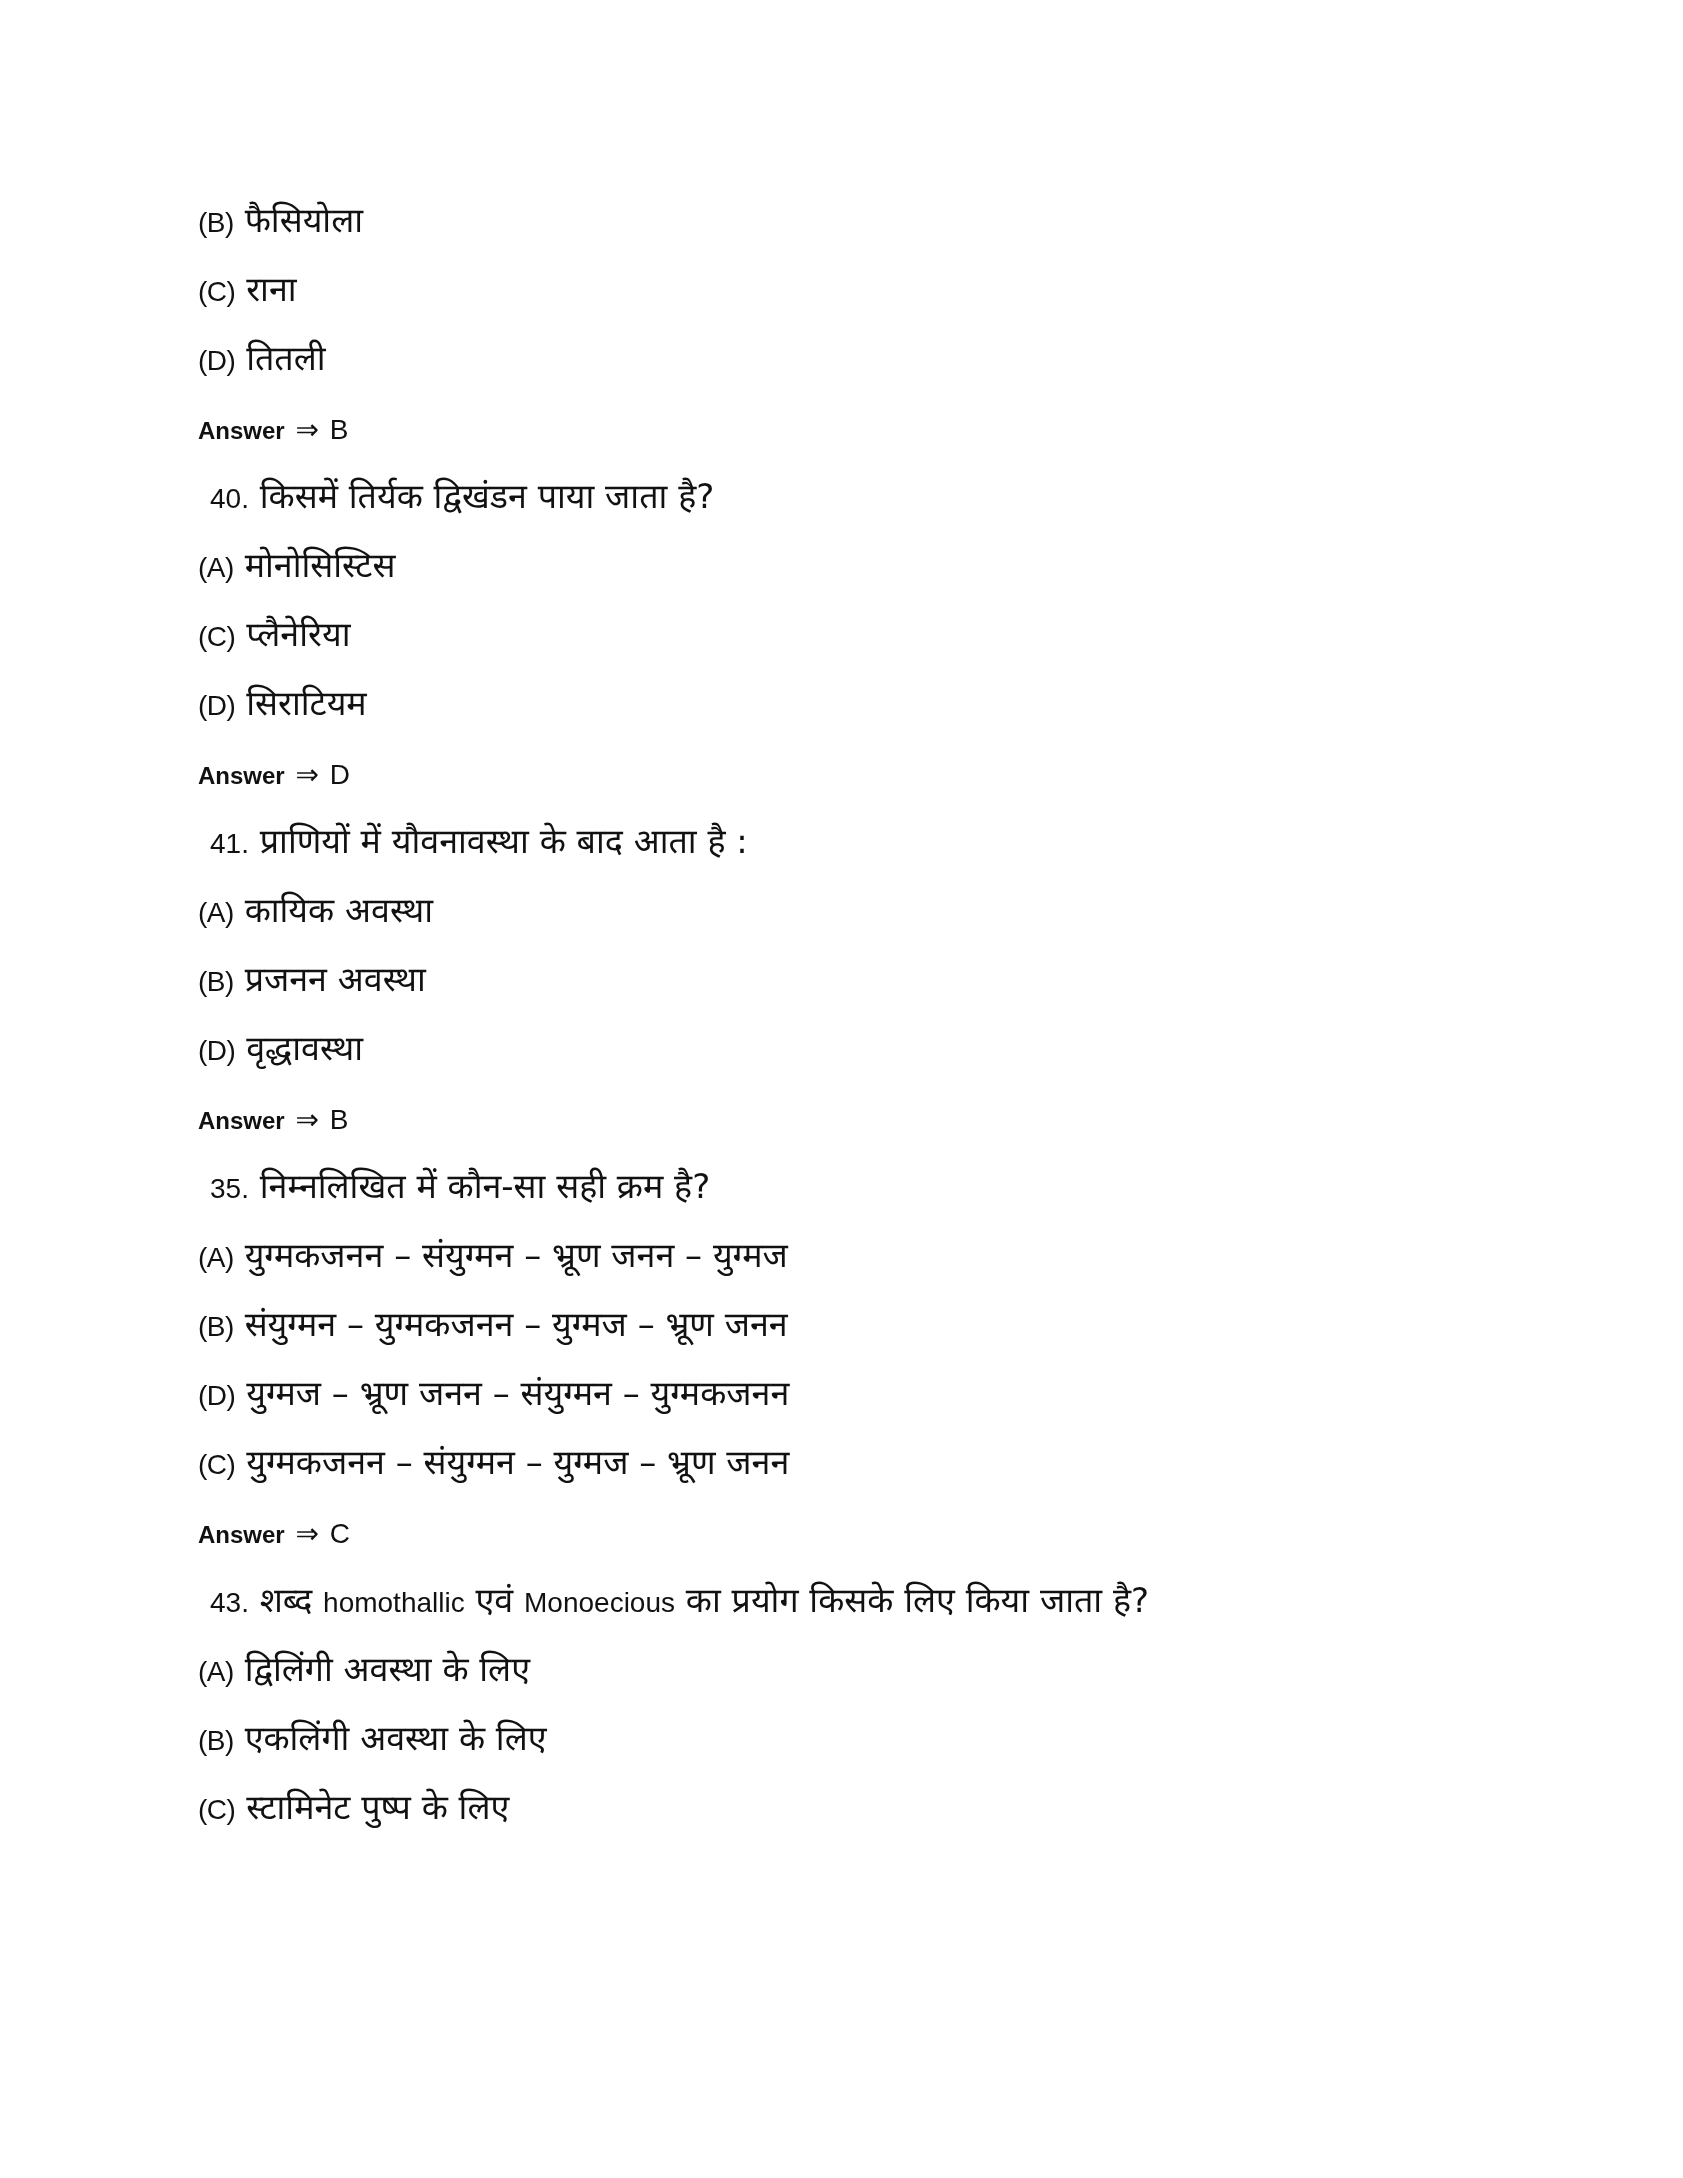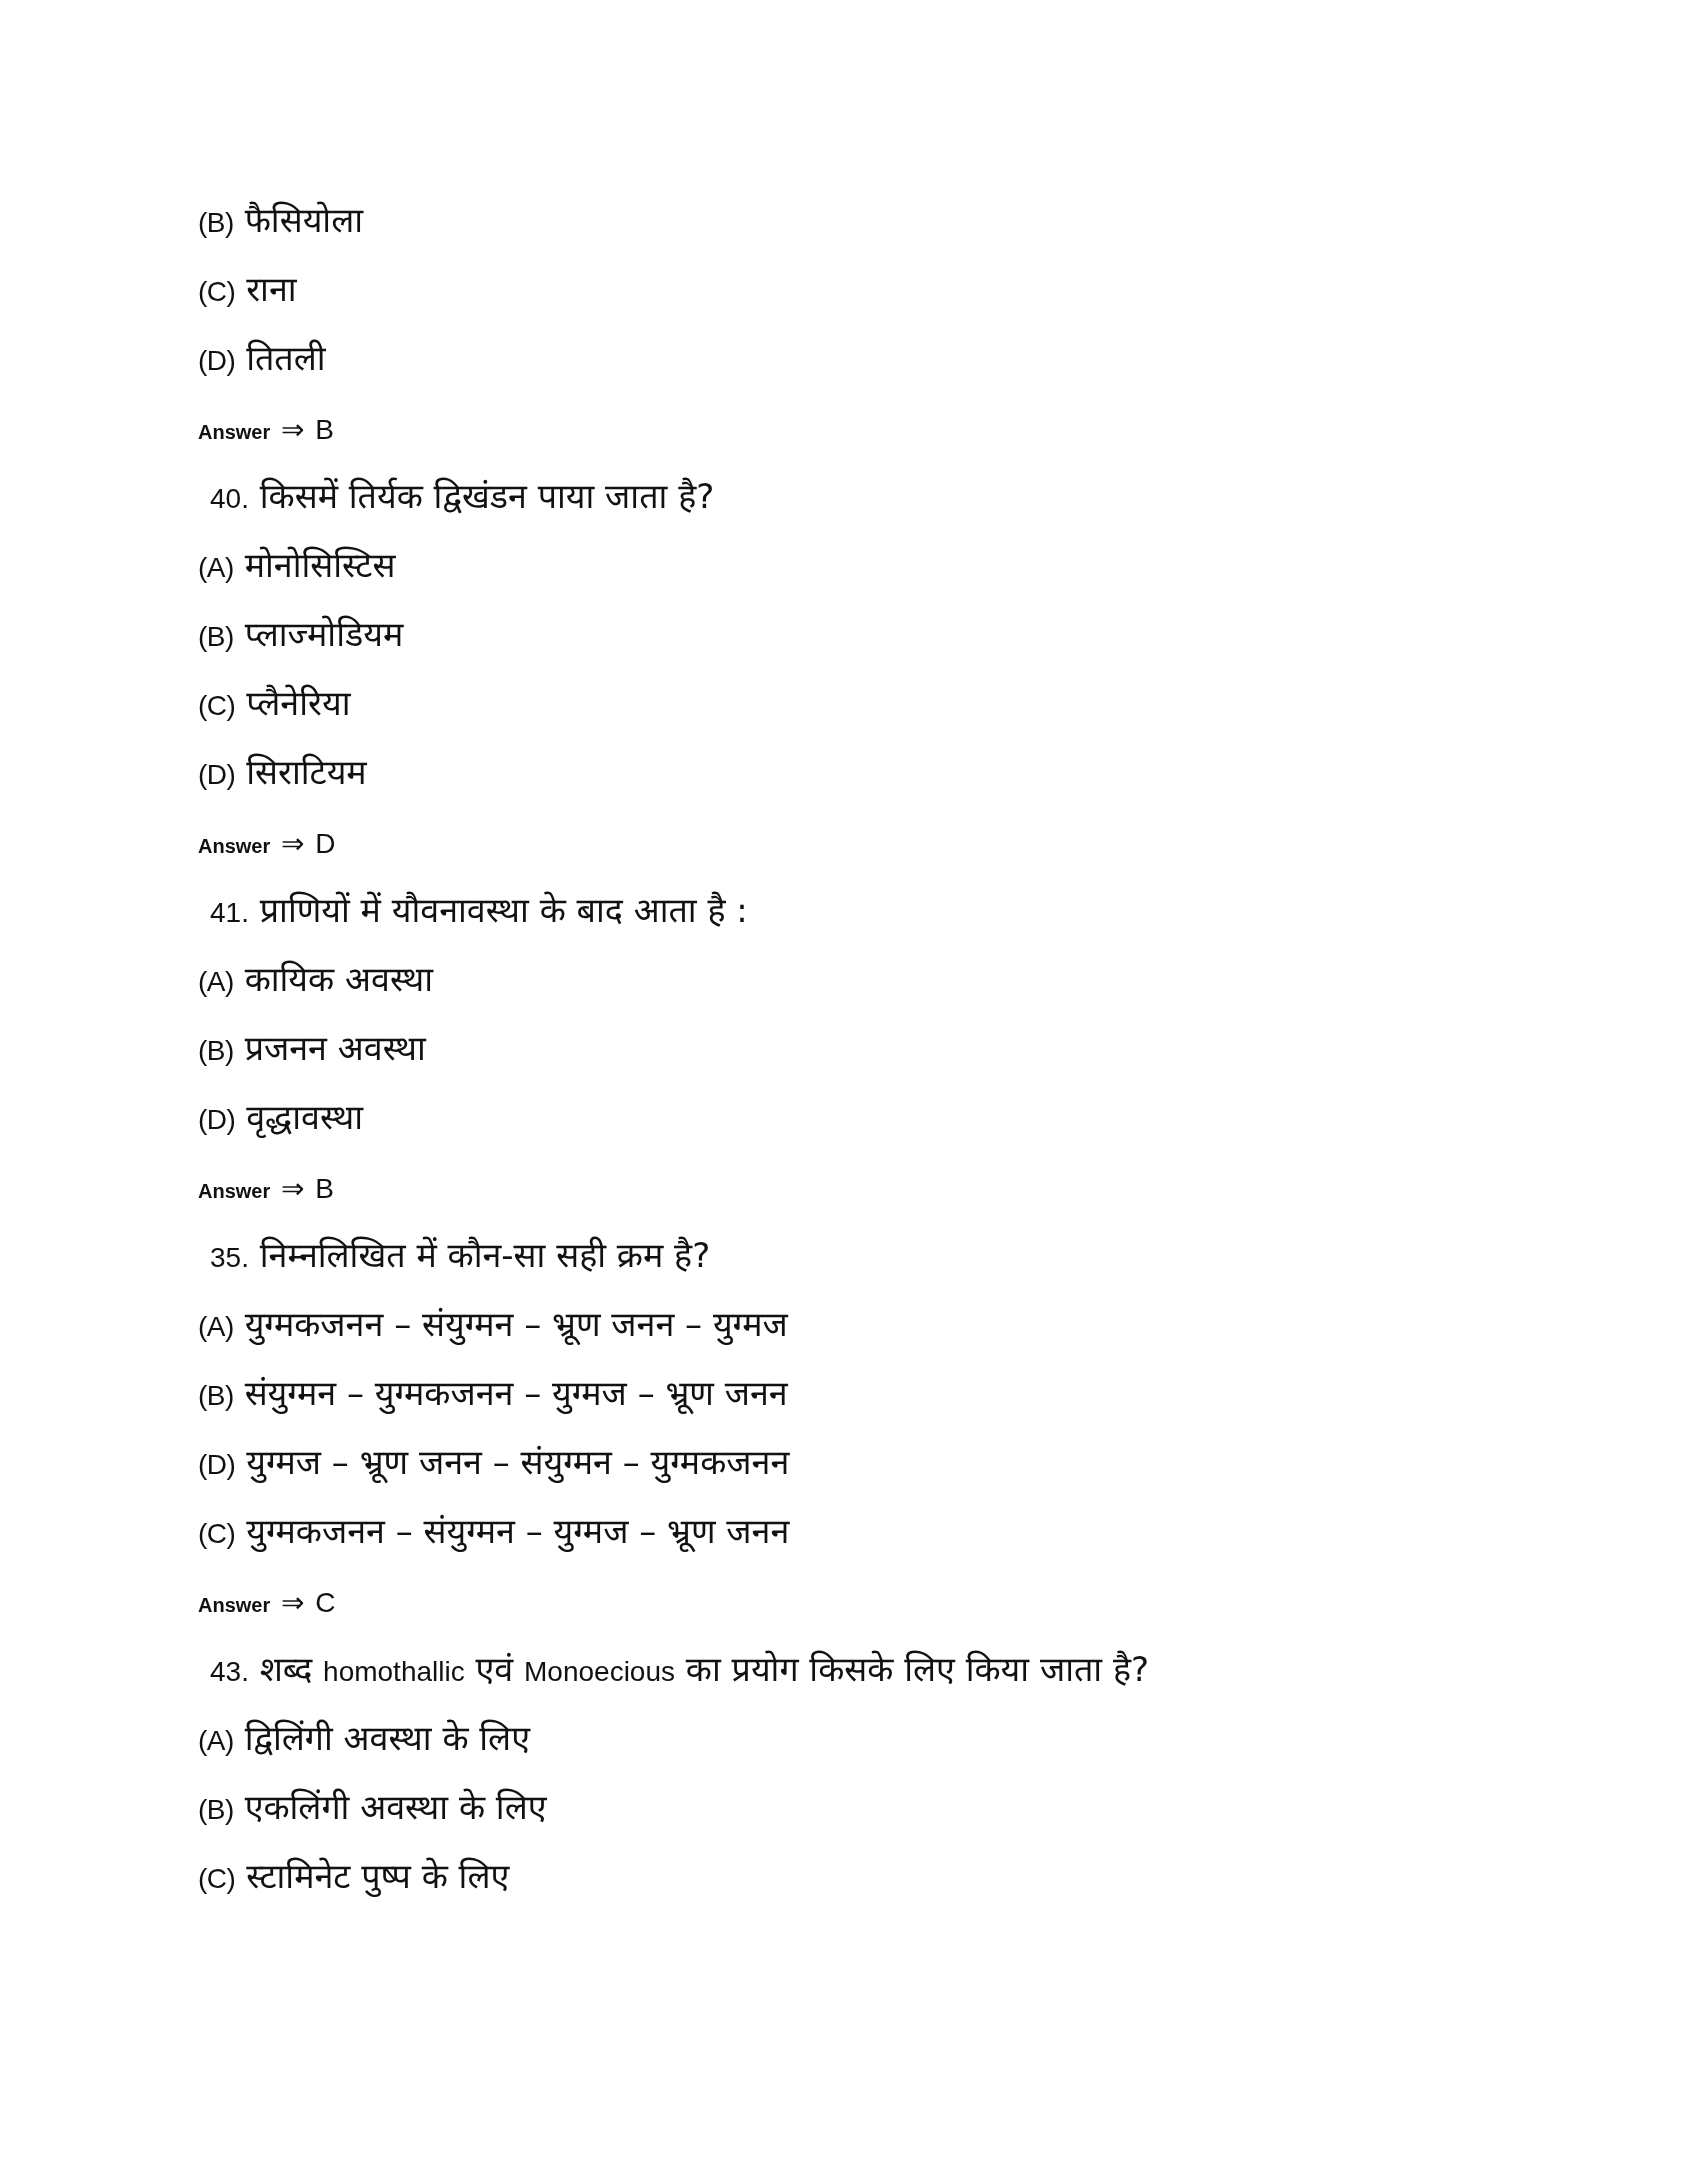--- a/index.html
+++ b/index.html
@@ -8,38 +8,37 @@
     position: absolute; left: 0; top: 0; width: 1635px; height: 2178px;
     background: #ffffff; color: #111111;
     font-family: "DejaVu Sans", "Liberation Sans", sans-serif;
   }
   .content { position: absolute; left: 198px; top: 186px; width: 1386px; }
   .line {
     height: 69px; line-height: 69px; font-size: 34px; white-space: nowrap;
   }
   .label { font-family: "Liberation Sans", sans-serif; font-size: 28px; letter-spacing: -0.5px; }
   .qnum { font-family: "Liberation Sans", sans-serif; font-size: 28px; margin-left: 12px; }
-  .answer .ans-label { font-family: "Liberation Sans", sans-serif; font-weight: bold; font-size: 20px; }
+  .answer .ans-label { font-family: "Liberation Sans", sans-serif; font-weight: bold; font-size: 24px; }
   .answer .ans-arrow, .answer .ans-val { font-family: "Liberation Sans", sans-serif; font-size: 28px; }
   .latin { font-family: "Liberation Sans", sans-serif; font-size: 28px; }
 </style>
 </head>
 <body>
 
 <div class="page">
   <div class="content">
 
     <div class="line option"><span class="label">(B)</span> <span>फैसियोला</span></div>
     <div class="line option"><span class="label">(C)</span> <span>राना</span></div>
     <div class="line option"><span class="label">(D)</span> <span>तितली</span></div>
     <div class="line answer"><span class="ans-label">Answer</span> <span class="ans-arrow">⇒</span> <span class="ans-val">B</span></div>
 
     <div class="line question"><span class="qnum">40.</span> <span>किसमें तिर्यक द्विखंडन पाया जाता है?</span></div>
     <div class="line option"><span class="label">(A)</span> <span>मोनोसिस्टिस</span></div>
-    <div class="line option"><span class="label">(B)</span> <span>प्लाज्मोडियम</span></div>
     <div class="line option"><span class="label">(C)</span> <span>प्लैनेरिया</span></div>
     <div class="line option"><span class="label">(D)</span> <span>सिराटियम</span></div>
     <div class="line answer"><span class="ans-label">Answer</span> <span class="ans-arrow">⇒</span> <span class="ans-val">D</span></div>
 
     <div class="line question"><span class="qnum">41.</span> <span>प्राणियों में यौवनावस्था के बाद आता है :</span></div>
     <div class="line option"><span class="label">(A)</span> <span>कायिक अवस्था</span></div>
     <div class="line option"><span class="label">(B)</span> <span>प्रजनन अवस्था</span></div>
     <div class="line option"><span class="label">(D)</span> <span>वृद्धावस्था</span></div>
     <div class="line answer"><span class="ans-label">Answer</span> <span class="ans-arrow">⇒</span> <span class="ans-val">B</span></div>
 

